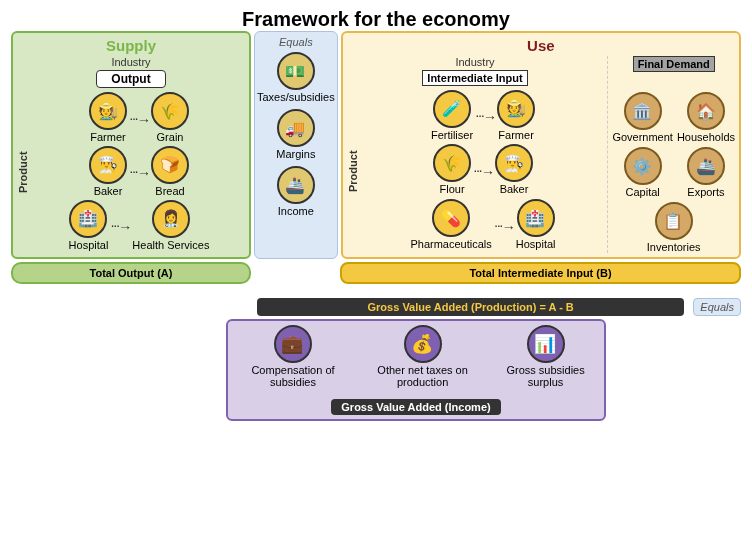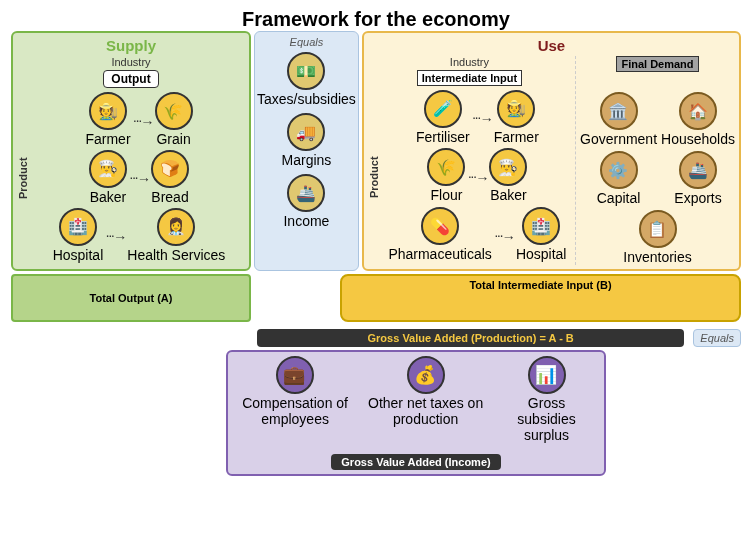--- a/index.html
+++ b/index.html
@@ -54,21 +54,21 @@
     }
     .output-box {
       border: 1.5px solid #333;
       border-radius: 4px;
       text-align: center;
       font-weight: bold;
       font-size: 12px;
       padding: 1px 6px;
       background: #fff;
       margin: 0 auto 4px auto;
-      width: 56px;
+      width: 70px;
     }
     .product-label-vert {
       writing-mode: vertical-rl;
       transform: rotate(180deg);
       font-size: 11px;
       font-weight: bold;
       color: #333;
       display: flex;
       align-items: center;
       justify-content: center;
@@ -97,21 +97,21 @@
       border: 2px solid #333;
       display: flex;
       flex-direction: column;
       align-items: center;
       justify-content: center;
       font-size: 16px;
       background: #f5c842;
       position: relative;
     }
     .circle-label {
-      font-size: 14px;
+      font-size: 11px;
       text-align: center;
       margin-top: 1px;
     }
     .arrow {
       font-size: 14px;
       color: #333;
       margin: 0 2px;
       letter-spacing: -2px;
     }
     .icon-group {
@@ -216,41 +216,41 @@
     
     .total-row {
       display: flex;
       width: 100%;
       margin-top: 3px;
       gap: 3px;
     }
     .total-output-box {
       background: #b5d48a;
       border: 2px solid #7ab648;
-      border-radius: 4px;
-      text-align: center;
-      font-weight: bold;
-      font-size: 11px;
-      padding: 16px;
+      border-radius: 10px;
+      text-align: center;
+      font-weight: bold;
+      font-size: 11px;
+      padding: 3px;
       flex: 0 0 240px;
     }
     .total-intermediate-box {
       background: #f5c842;
       border: 2px solid #c8a200;
       border-radius: 8px;
       text-align: center;
       font-weight: bold;
       font-size: 11px;
       padding: 3px;
       flex: 1;
     }
     .gva-row {
       display: flex;
       width: 100%;
-      margin-top: 7px;
+      margin-top: 14px;
       gap: 3px;
       align-items: center;
     }
     .gva-spacer {
       flex: 0 0 243px;
     }
     .gva-production-box {
       background: #333;
       color: #f5c842;
       border-radius: 4px;
@@ -476,21 +476,21 @@
     <div class="gva-spacer"></div>
     <div class="gva-production-box">Gross Value Added (Production) = A - B</div>
     <div class="equals-badge">Equals</div>
   </div>
 
   <div class="income-row">
     <div class="gva-income-section">
       <div class="income-items">
         <div class="income-item">
           <div class="circle-icon" style="background:#8060b0;color:#fff;font-size:18px;">💼</div>
-          <div class="circle-label">Compensation of employees</div>
+          <div class="circle-label">Compensation of subsidies</div>
         </div>
         <div class="income-item">
           <div class="circle-icon" style="background:#8060b0;color:#fff;font-size:18px;">💰</div>
           <div class="circle-label">Other net taxes on production</div>
         </div>
         <div class="income-item">
           <div class="circle-icon" style="background:#8060b0;color:#fff;font-size:18px;">📊</div>
           <div class="circle-label">Gross subsidies surplus</div>
         </div>
       </div>

